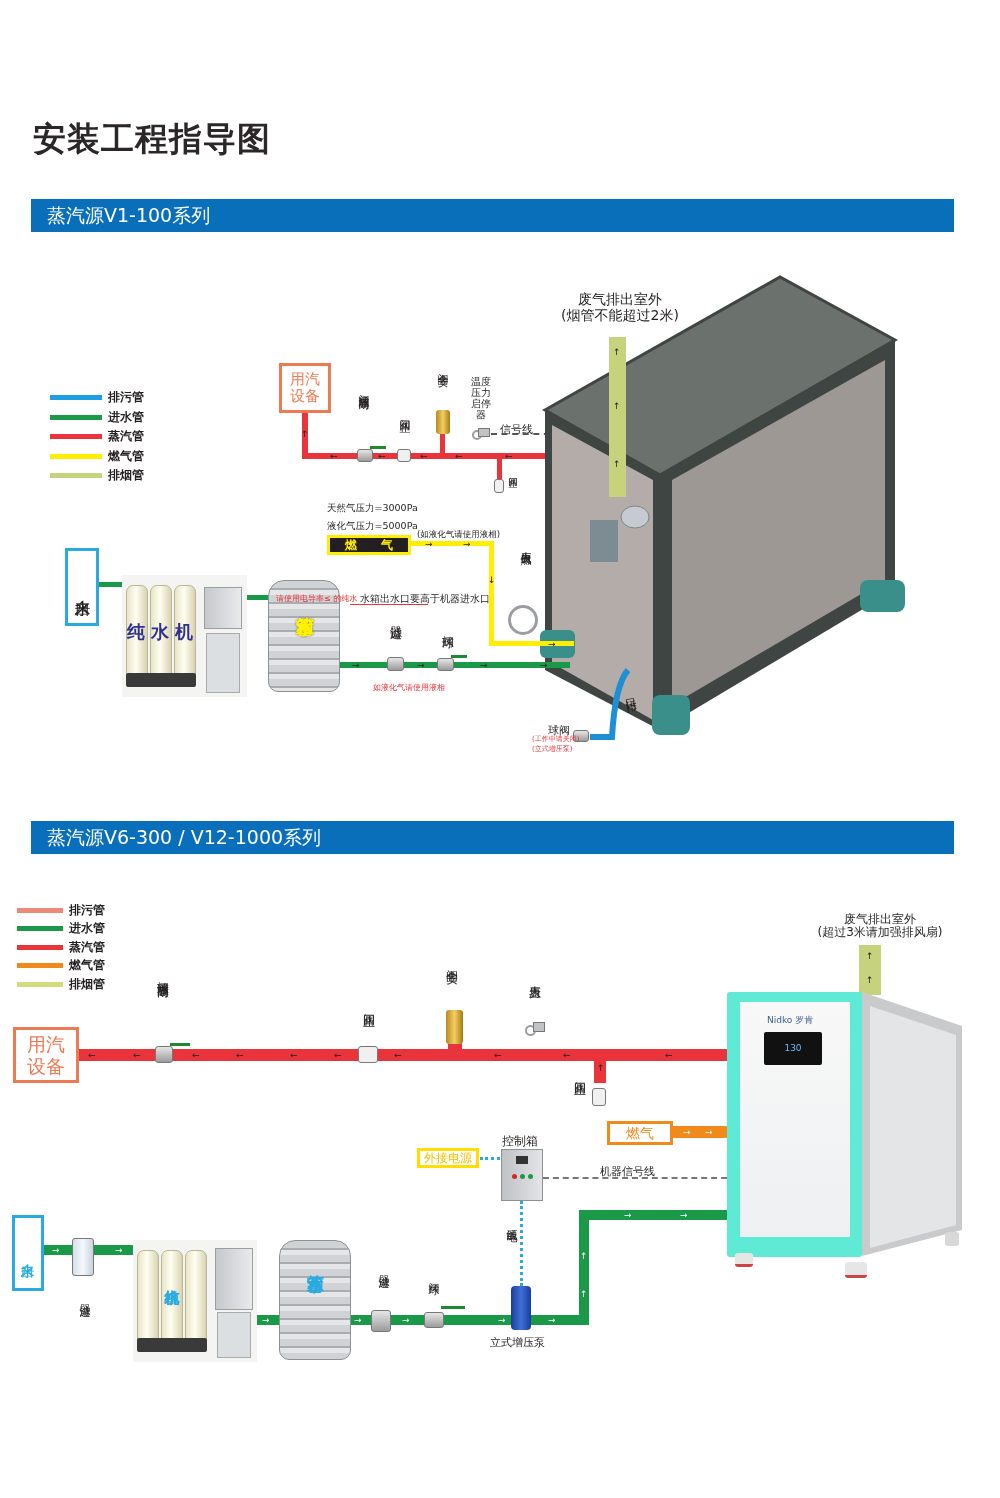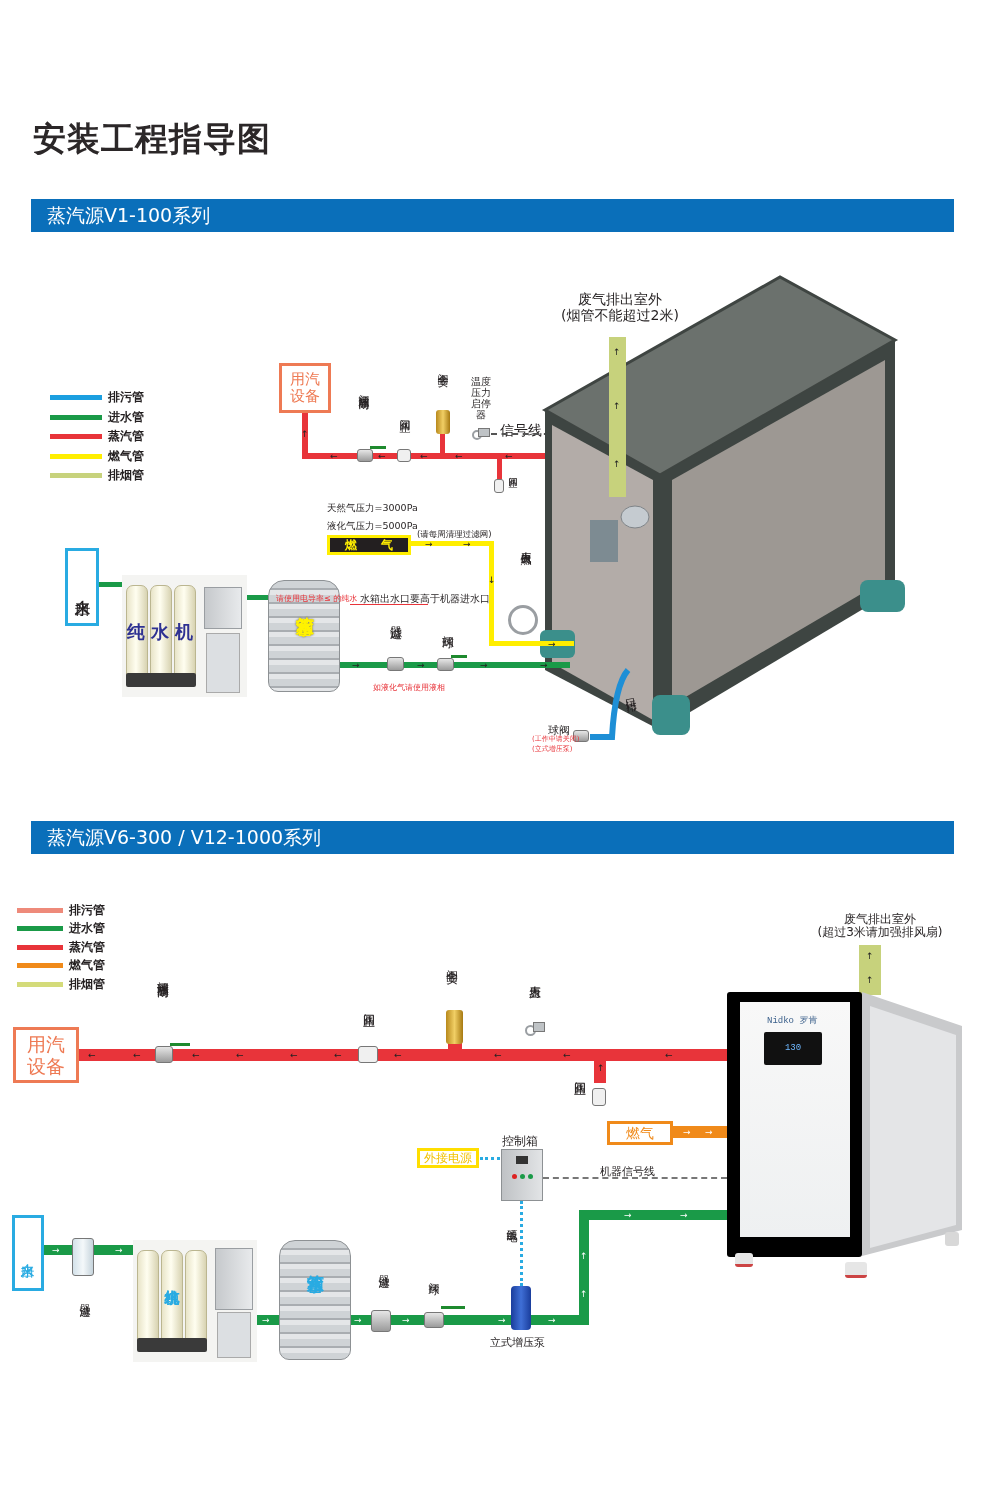--- a/index.html
+++ b/index.html
@@ -15,21 +15,21 @@
   .box-orange { border: 3px solid #ee7a54; color: #ee7a54; background: #fff; font-size: 17px; line-height: 19px; text-align: center; display: flex; align-items: center; justify-content: center; }
   .box-blue { border: 3px solid #29abe2; background: #fff; color: #231f20; font-size: 16px; display: flex; align-items: center; justify-content: center; }
   .pipe { position: absolute; }
   .red { background: #e8343a; }
   .green { background: #1a9a48; }
   .yellow { background: #ffee00; }
   .orange { background: #f08a1a; }
   .smoke { background: #c7d27c; }
   .arrow { position: absolute; font-size: 9px; line-height: 9px; color: #222; }
   .arrow-w { color: #fff; }
-  .small-label { font-size: 14px; color: #231f20; white-space: nowrap; }
+  .small-label { font-size: 11px; color: #231f20; white-space: nowrap; }
   .red-note { font-size: 8px; color: #e8343a; white-space: nowrap; }
   .tank { position: absolute; border-radius: 16px 16px 10px 10px; background: repeating-linear-gradient(180deg, #cfd3d6 0 7px, #a9adb1 7px 9px, #e4e6e8 9px 14px); border: 1px solid #8d9194; }
   .tank-label { position: absolute; color: #fff200; font-weight: bold; font-size: 18px; writing-mode: vertical-rl; text-orientation: upright; text-shadow: 0 0 2px #666; }
   .tank-label-blue { color: #29abe2; text-shadow: none; }
   .ro-cyl { position: absolute; border-radius: 7px 7px 2px 2px; background: linear-gradient(90deg, #e8e4c8, #fffef0 45%, #d8d3b2); border: 1px solid #bbb690; }
   .ro-base { position: absolute; background: #3a3a3a; border-radius: 2px; }
   .ctrl-panel { position: absolute; background: linear-gradient(90deg, #c6c9cc, #e8eaec); border: 1px solid #9a9ea2; }
   .valve { position: absolute; background: linear-gradient(180deg, #e6e6e6, #9b9b9b); border: 1px solid #777; border-radius: 3px; }
   .valve-handle { position: absolute; height: 3px; background: #1e8a2e; }
   .brass { position: absolute; background: linear-gradient(90deg, #b8891c, #f1cf65, #a77a12); border-radius: 3px; }
@@ -122,21 +122,21 @@
   </g>
 </svg>
 <div class="pipe smoke" style="left:609px; top:337px; width:17px; height:160px;"></div>
 <span class="arrow" style="left:613px; top:348px;">↑</span>
 <span class="arrow" style="left:613px; top:402px;">↑</span>
 <span class="arrow" style="left:613px; top:460px;">↑</span>
 
 <div class="abs small-label" style="left:327px; top:502px; font-size:9.5px;">天然气压力=3000Pa</div>
 <div class="abs small-label" style="left:327px; top:520px; font-size:9.5px;">液化气压力=5000Pa</div>
 <div class="abs" style="left:327px; top:535px; width:84px; height:20px; background:#231f20; border:3px solid #ffee00; color:#ffee00; font-size:12px; font-weight:bold; line-height:14px; text-align:center;">燃　　气</div>
-<div class="abs small-label" style="left:417px; top:529px; font-size:8.5px;">(请每周清理过滤网)</div>
+<div class="abs small-label" style="left:417px; top:529px; font-size:8.5px;">(如液化气请使用液相)</div>
 <div class="pipe yellow" style="left:411px; top:541px; width:83px; height:5px;"></div>
 <div class="pipe yellow" style="left:489px; top:541px; width:5px; height:105px;"></div>
 <div class="pipe yellow" style="left:489px; top:641px; width:85px; height:5px;"></div>
 <span class="arrow" style="left:425px; top:540px;">→</span>
 <span class="arrow" style="left:463px; top:540px;">→</span>
 <span class="arrow" style="left:488px; top:576px;">↓</span>
 <span class="arrow" style="left:548px; top:640px;">→</span>
 <div class="abs vtext" style="left:519px; top:546px;">燃气压力表</div>
 <div class="gauge" style="left:508px; top:605px; width:30px; height:30px;"></div>
 
@@ -239,21 +239,21 @@
 <div class="abs vtext" style="left:573px; top:1074px; font-size:12px; line-height:13px;">止回阀</div>
 
 <div class="abs" style="left:790px; top:913px; width:180px; text-align:center; font-size:12px; line-height:13px;">
   <div>废气排出室外</div>
   <div>(超过3米请加强排风扇)</div>
 </div>
 <div class="pipe smoke" style="left:859px; top:945px; width:22px; height:50px;"></div>
 <span class="arrow" style="left:866px; top:952px;">↑</span>
 <span class="arrow" style="left:866px; top:976px;">↑</span>
 
-<div class="abs" style="left:727px; top:992px; width:135px; height:265px; background:#000000; border-radius:3px;font-family:Liberation Mono, monospace;">
+<div class="abs" style="left:727px; top:992px; width:135px; height:265px; background:#5eead4; border-radius:3px;">
   <div class="abs" style="left:13px; top:10px; width:110px; height:235px; background:linear-gradient(180deg,#f8f8f8,#eef0f1);"></div>
   <div class="abs" style="left:40px; top:22px; font-size:9px; color:#3a5f8a;">Nidko 罗肯</div>
   <div class="abs" style="left:37px; top:40px; width:58px; height:33px; background:#111; border-radius:2px; color:#6fb8ff; font-size:9px; text-align:center; line-height:33px;">130</div>
 </div>
 <svg class="abs" style="left:862px; top:990px;" width="108" height="268" viewBox="0 0 108 268">
   <polygon points="0,2 100,36 100,240 0,266" fill="#c9cacc"></polygon>
   <polygon points="8,16 94,45 94,235 8,258" fill="#e4e5e7"></polygon>
 </svg>
 <div class="abs" style="left:735px; top:1253px; width:18px; height:14px; background:#e6e6e6; border-radius:3px; border-bottom:3px solid #c44;"></div>
 <div class="abs" style="left:845px; top:1262px; width:22px; height:16px; background:#e6e6e6; border-radius:3px; border-bottom:3px solid #c44;"></div>

